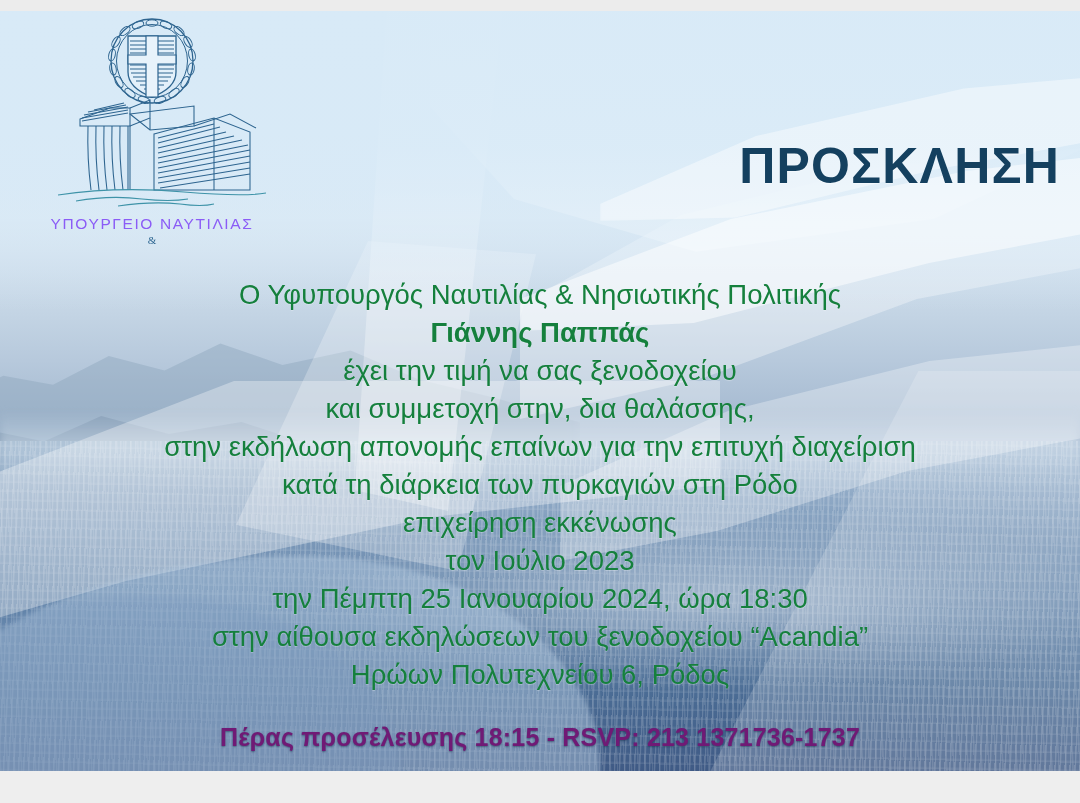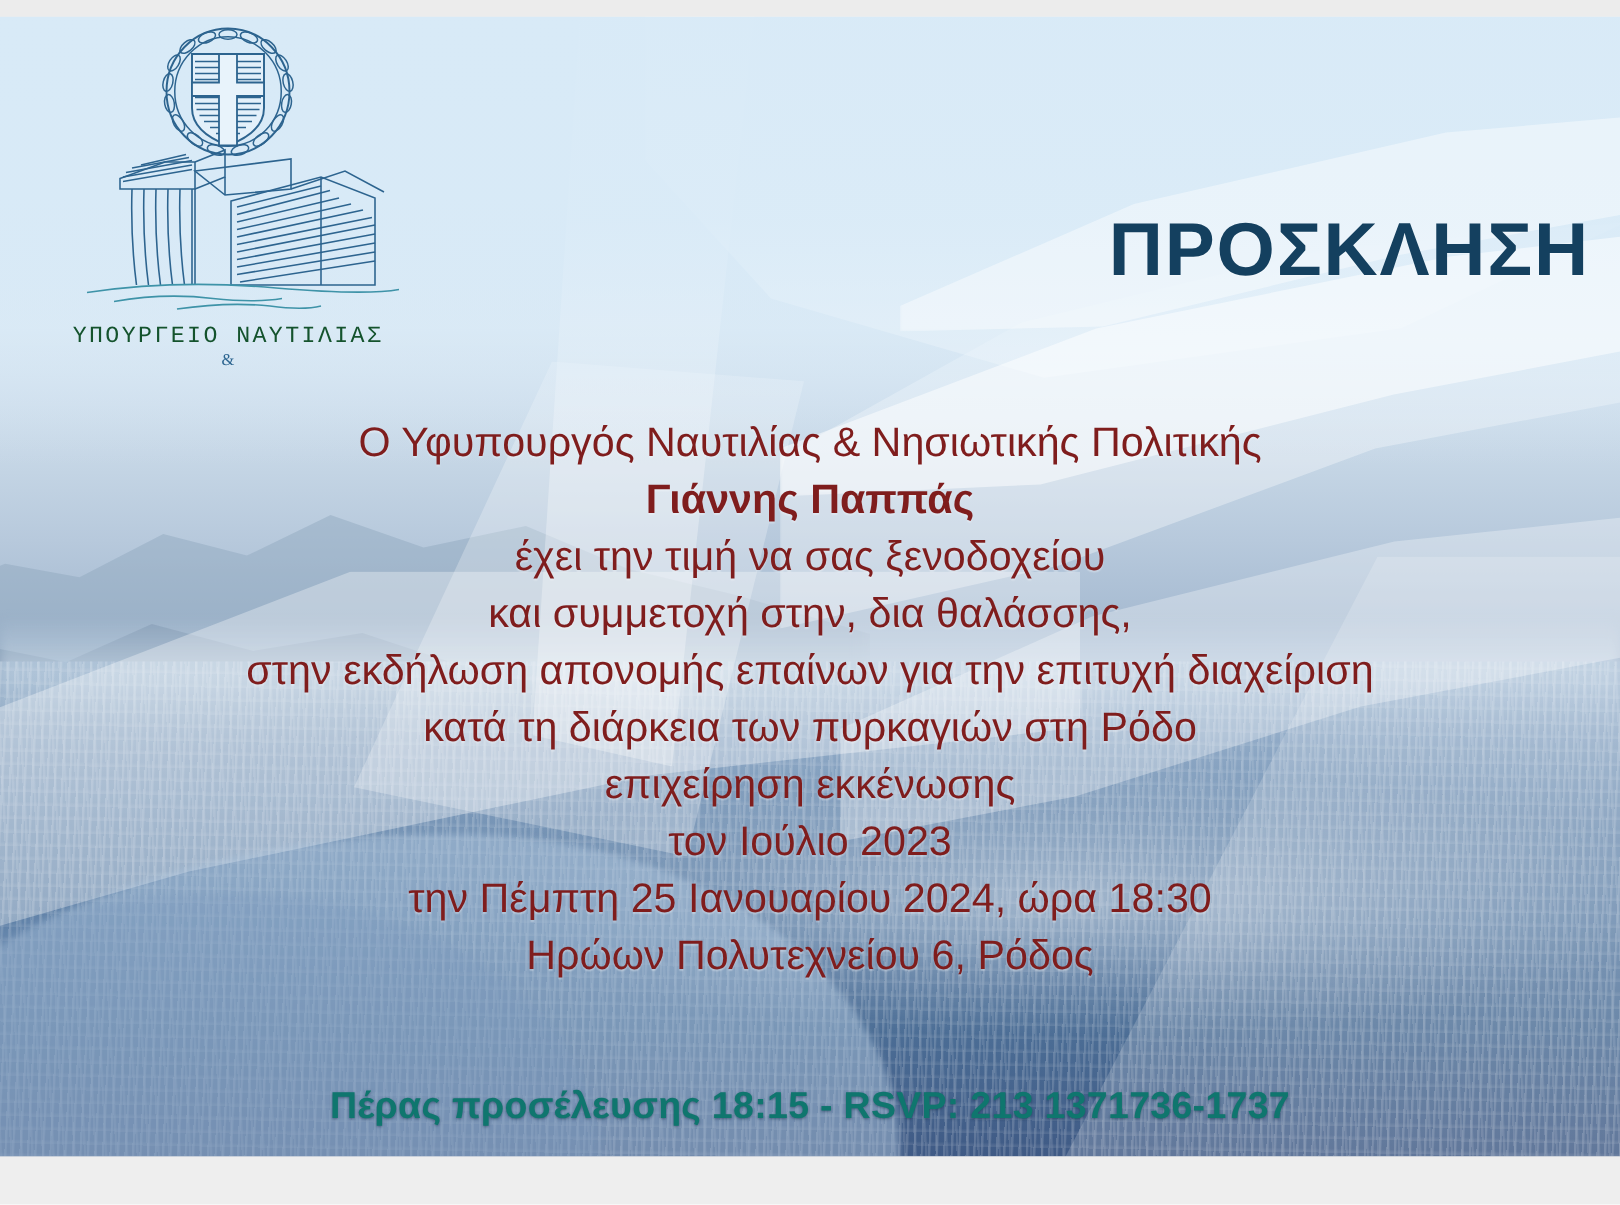--- a/index.html
+++ b/index.html
@@ -252,25 +252,25 @@
     position: absolute;
     left: 18px;
     top: 14px;
     width: 268px;
     text-align: center;
     color: #2d648f;
   }
   .logo-mark { width: 268px; height: 196px; display: block; }
   .logo-text {
     margin-top: 4px;
-    font-family: Liberation Mono, monospace;
+    font-family: Liberation Sans, sans-serif;
     font-size: 15.5px;
     line-height: 1.32;
     letter-spacing: 1.6px;
-    color: #14532d;
+    color: #8b5cf6;
     white-space: nowrap;
   }
   .logo-amp {
     font-family: "Liberation Serif", "DejaVu Serif", serif;
     font-size: 11px;
     letter-spacing: 0;
     line-height: 1.1;
     color: #2c6590;
   }
 
@@ -288,35 +288,35 @@
     text-shadow: 0 1px 1px rgba(255,255,255,.45);
   }
 
   
   .body-copy {
     position: absolute;
     left: 40px;
     top: 276px;
     width: 1000px;
     text-align: center;
-    color: #7f1d1d;
+    color: #15803d;
     font-size: 27.5px;
     line-height: 38px;
     text-shadow: 0 1px 1px rgba(255,255,255,.30);
   }
   .body-copy p { margin: 0; }
   .body-copy p.strong { font-weight: bold; text-align: center; }
 
   .rsvp {
     position: absolute;
     left: 40px;
     top: 723px;
     width: 1000px;
     text-align: center;
-    color: #0f766e;
+    color: #701a75;
     font-size: 25px;
     font-weight: bold;
     letter-spacing: .2px;
     text-shadow: 0 1px 2px rgba(20,45,75,.55);
   }
 </style>
 </head>
 <body>
 
 <div class="poster">
@@ -454,20 +454,21 @@
     <div class="body-copy">
       <p>Ο Υφυπουργός Ναυτιλίας &amp; Νησιωτικής Πολιτικής</p>
       <p class="strong">Γιάννης Παππάς</p>
       <p>έχει την τιμή να σας ξενοδοχείου</p>
       <p>και συμμετοχή στην, δια θαλάσσης,</p>
       <p>στην εκδήλωση απονομής επαίνων για την επιτυχή διαχείριση</p>
       <p>κατά τη διάρκεια των πυρκαγιών στη Ρόδο</p>
       <p>επιχείρηση εκκένωσης</p>
       <p>τον Ιούλιο 2023</p>
       <p>την Πέμπτη 25 Ιανουαρίου 2024, ώρα 18:30</p>
+      <p>στην αίθουσα εκδηλώσεων του ξενοδοχείου “Acandia”</p>
       <p>Ηρώων Πολυτεχνείου 6, Ρόδος</p>
     </div>
 
     <div class="rsvp">Πέρας προσέλευσης 18:15 - RSVP: 213 1371736-1737</div>
   </div>
 
   <div class="strip-top"></div>
   <div class="strip-bottom"></div>
 </div>
 

